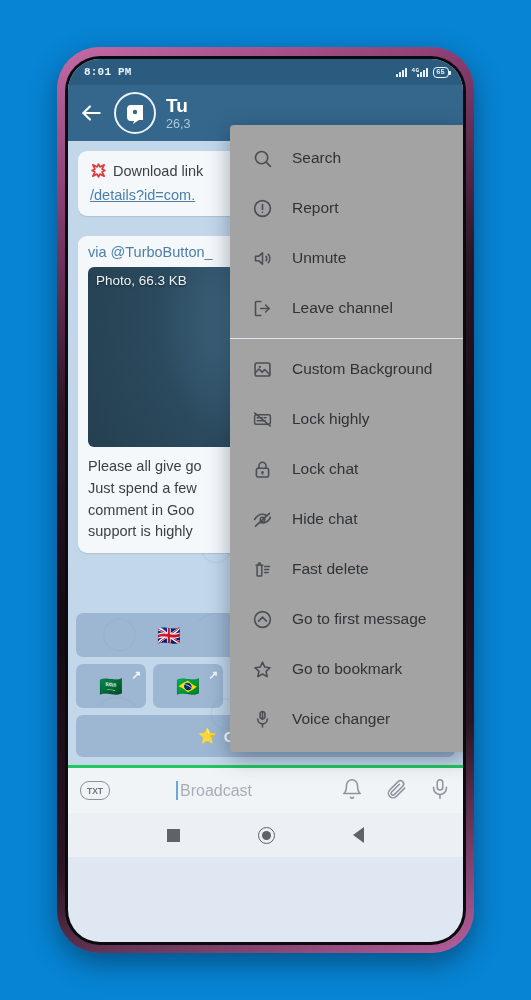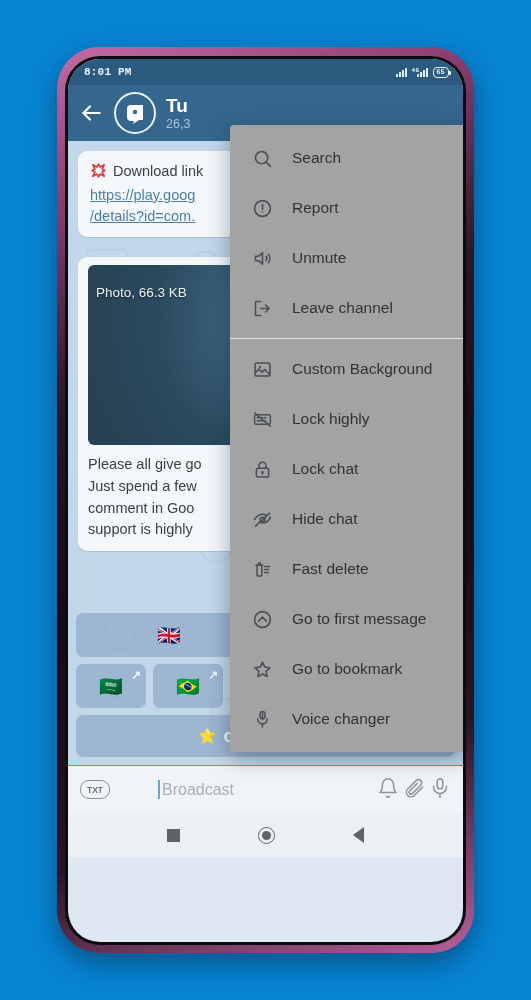--- a/index.html
+++ b/index.html
@@ -89,21 +89,21 @@
     position: relative; background:#f4f8fb; border-radius: 9px;
     margin: 20px 0 0 10px; width: 290px; padding: 8px 10px 10px 10px;
     box-shadow: 0 1px 1px rgba(40,60,80,.14);
   }
   .via { color:#4b7fa8; font-size: 14.5px; margin-bottom: 7px; white-space:nowrap;}
   .photo {
     width: 270px; height: 180px; border-radius: 6px; position: relative;
     background: radial-gradient(circle at 82% 30%, #5d93ae 0%, #3b6079 34%, #2b4a5e 60%, #25404f 100%);
   }
   .photo-label {
-    position:absolute; left:8px; top:20px; color:#eef4f8; font-size:13.5px;
+    position:absolute; left:8px; top:6px; color:#eef4f8; font-size:13.5px;
     text-shadow: 0 1px 2px rgba(0,0,0,.55); white-space:nowrap;
   }
   .msg-body { margin-top: 9px; }
   .msg-body div { font-size: 14.5px; color:#3a3f45; line-height:1.5; white-space:nowrap; }
 
   
   .kb { position:absolute; left:0; right:0; bottom:0; padding: 6px 8px 8px 8px; }
   .kb-row { display:flex; gap:7px; margin-bottom: 7px; }
   .kb-btn {
     flex:1; height: 44px; border-radius: 7px; background: rgba(120,150,185,.50);
@@ -115,21 +115,21 @@
     height: 42px; border-radius: 7px; background: rgba(120,150,185,.50);
     display:flex; align-items:center; justify-content:center; position:relative;
     color:#fff; font-size:15px; font-weight:bold; gap:7px;
   }
   .kb-wide .arr { position:absolute; right:6px; top:4px; font-size:12px; color:#eef4f8; font-weight:bold;}
   .flag { font-size: 19px; line-height:1; }
 
   
   .inputbar {
     height: 48px; background:#f1f4f7; display:flex; align-items:center;
-    padding: 0 12px; gap: 4px; border-top:1px solid #22c55e;
+    padding: 0 12px; gap: 22px; border-top:3px solid #22c55e;
   }
   .txt-btn {
     width: 30px; height: 19px; border:1.4px solid #8b9099; border-radius: 9px;
     display:flex; align-items:center; justify-content:center;
     font-size: 8.5px; color:#6e747d; font-weight:bold; flex:0 0 auto;
   }
   .ph-wrap { flex:1; display:flex; align-items:center; gap:2px;padding-left:44px; }
   .caret { width:2px; height:19px; background:#6aa6d8; }
   .placeholder { color:#a8aeb6; font-size:16px; }
   .ibicon { flex:0 0 auto; }
@@ -252,25 +252,25 @@
           </svg>
 
           <div class="msg">
             <div class="msg-line">
               <span class="red-icon">
                 <svg width="17" height="17" viewBox="0 0 24 24" fill="none" stroke="#e03b3b" stroke-width="2.4" stroke-linejoin="round">
                     <path d="M4 4l6 3 2-4 2 4 6-3-3 6 4 2-4 2 3 6-6-3-2 4-2-4-6 3 3-6-4-2 4-2z"></path>
                   </svg>
               </span><span>Download link</span>
             </div>
-            <a class="msg-link">https://play.goog</a>
             <a class="msg-link">/details?id=com.</a>
           </div>
 
           <div class="msg2">
+            <div class="via">via @TurboButton_</div>
             <div class="photo">
               <span class="photo-label">Photo, 66.3 KB</span>
             </div>
             <div class="msg-body">
               <div>Please all give go</div>
               <div>Just spend a few</div>
               <div>comment in Goo</div>
               <div>support is highly</div>
             </div>
           </div>

